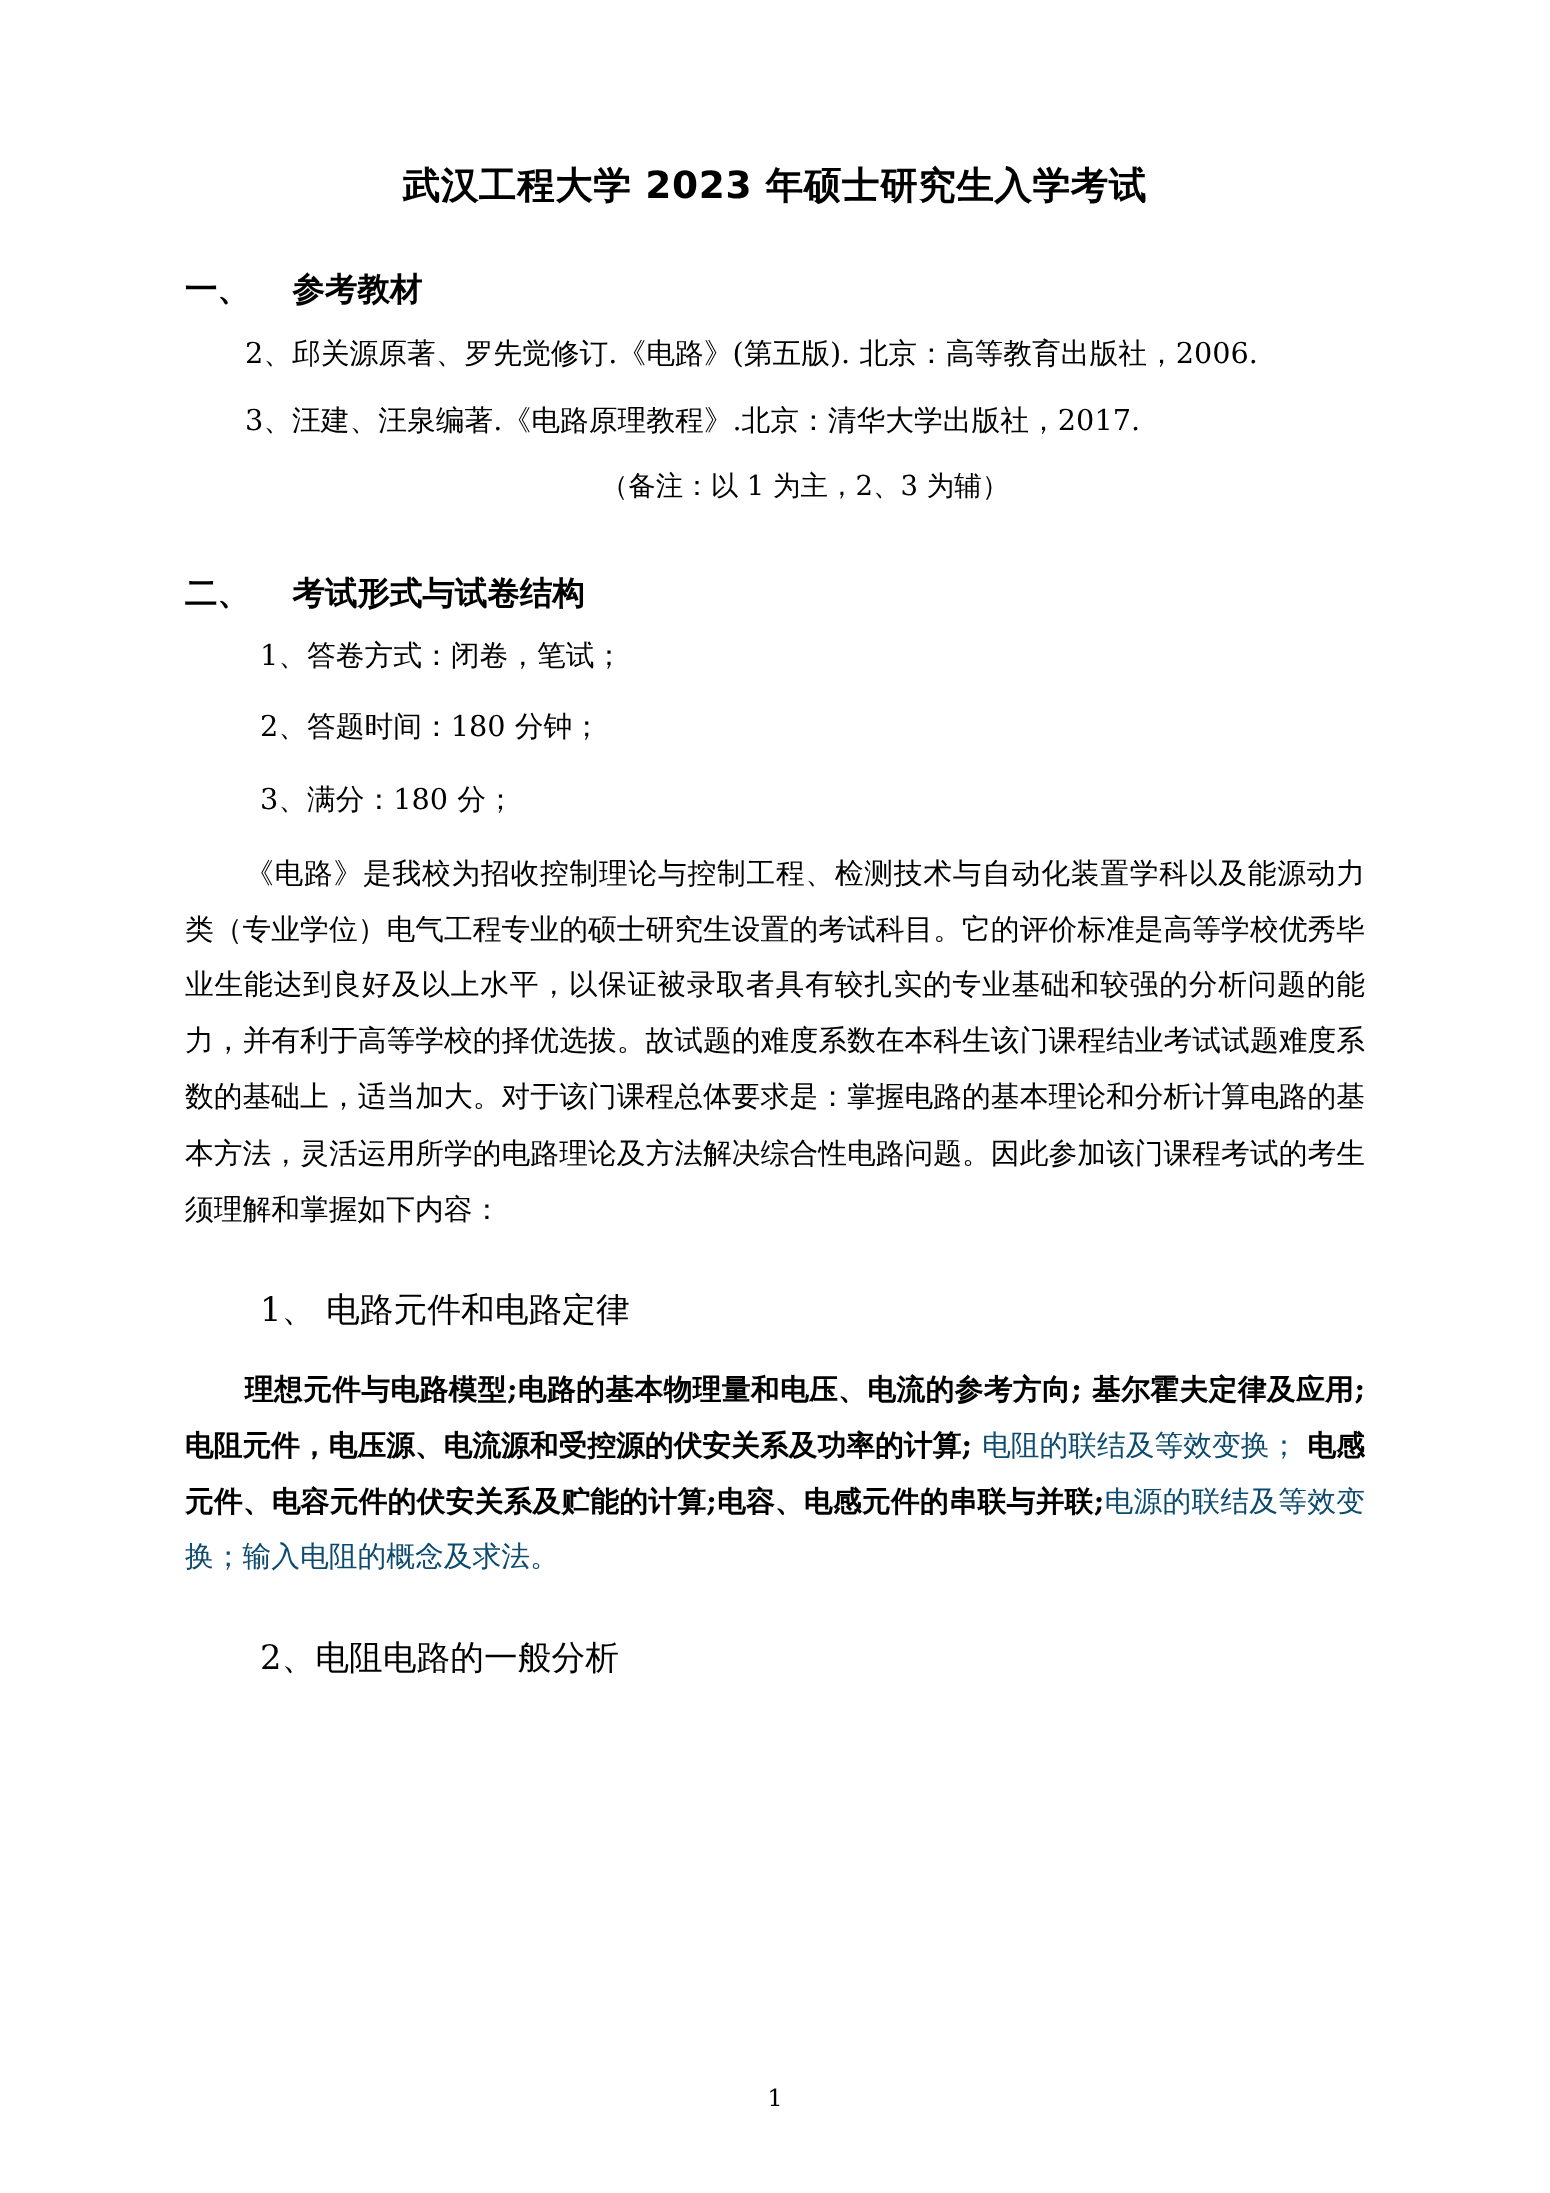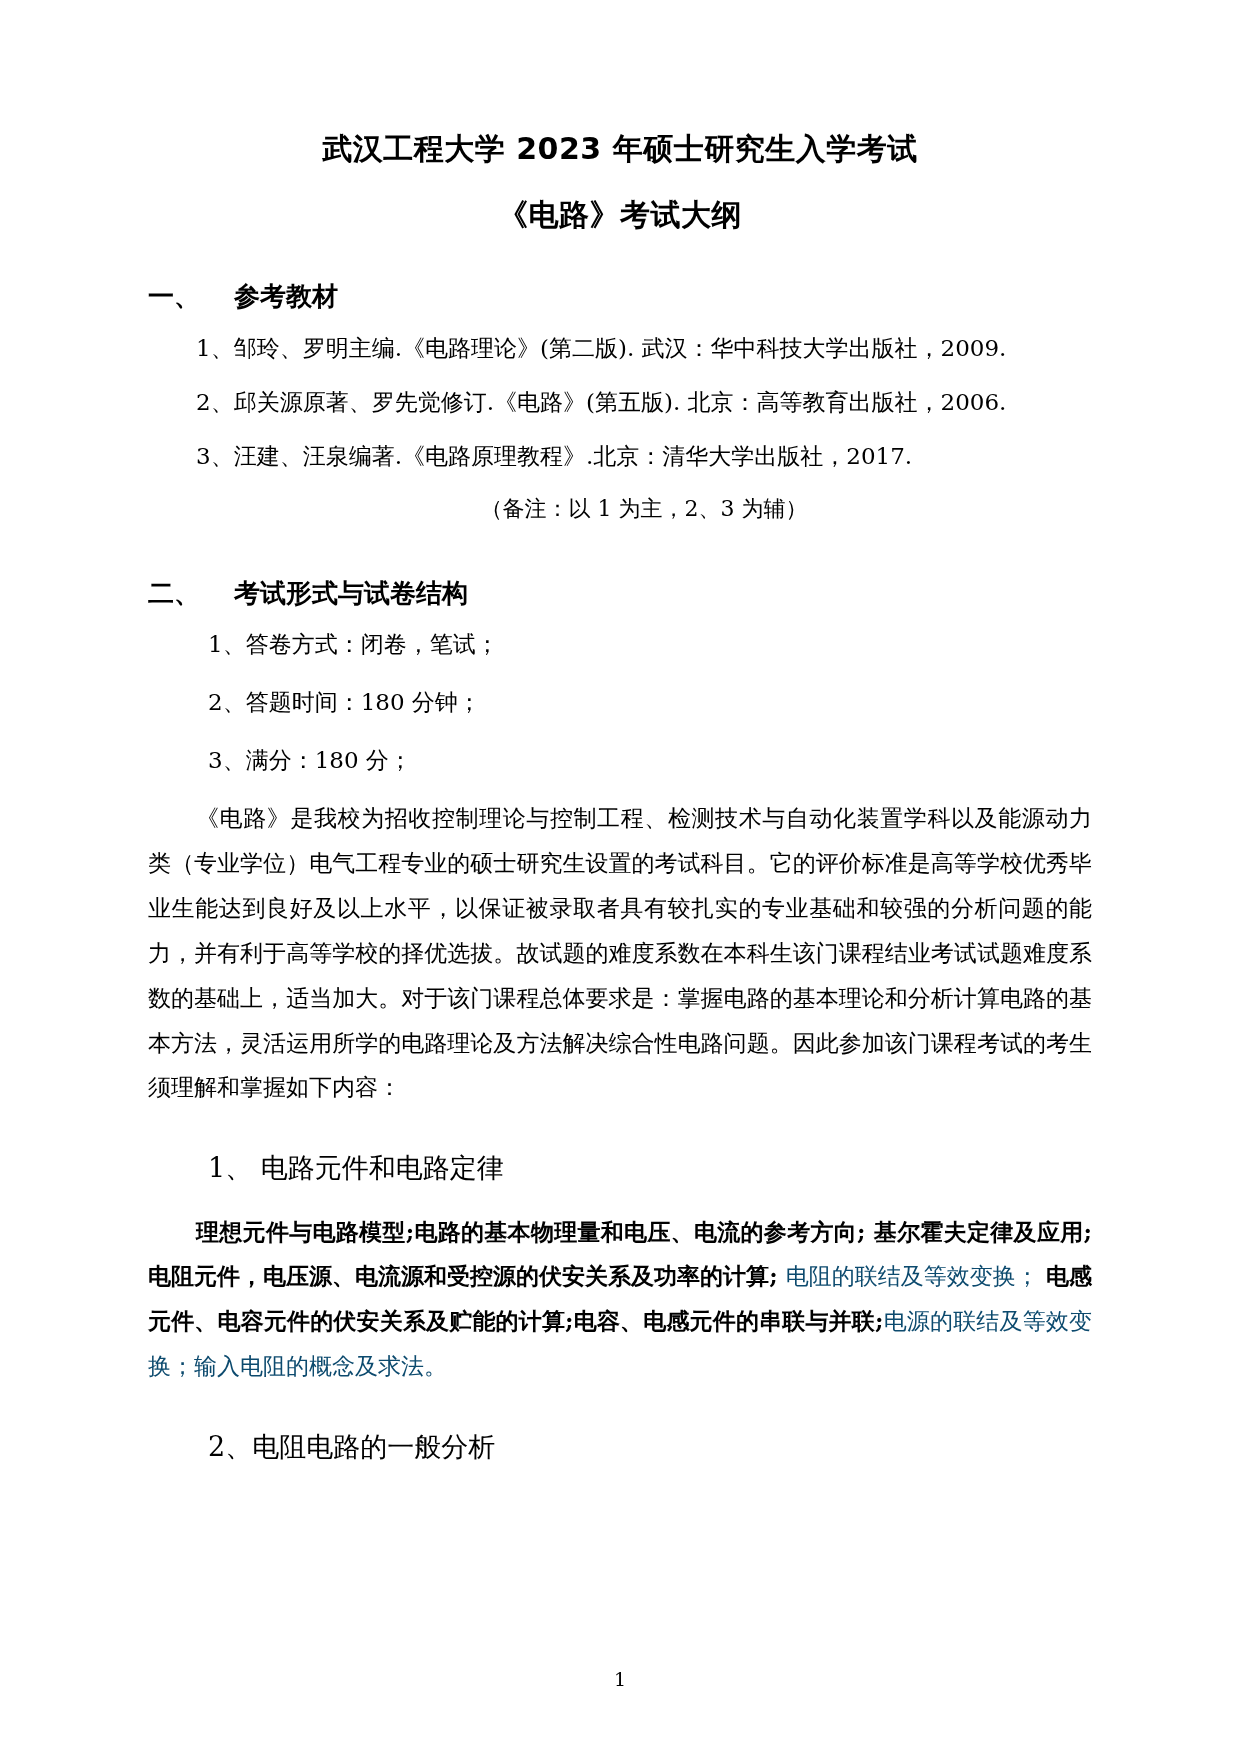--- a/index.html
+++ b/index.html
@@ -105,25 +105,23 @@
   }
 </style>
 </head>
 <body>
 
 <div class="page">
 
   <div class="content">
 
     <div class="doc-title title-1">武汉工程大学 2023 年硕士研究生入学考试</div>
-    <div class="doc-title title-2">《电路》考试大纲</div>
 
     <div class="section-heading"><span class="sh-num">一、</span><span class="sh-gap"></span><span>参考教材</span></div>
 
-    <p class="ref-item">1、邹玲、罗明主编.《电路理论》(第二版). 武汉：华中科技大学出版社，2009.</p>
     <p class="ref-item">2、邱关源原著、罗先觉修订.《电路》(第五版). 北京：高等教育出版社，2006.</p>
     <p class="ref-item">3、汪建、汪泉编著.《电路原理教程》.北京：清华大学出版社，2017.</p>
     <p class="note-line">（备注：以 1 为主，2、3 为辅）</p>
 
     <div class="section-heading"><span class="sh-num">二、</span><span class="sh-gap"></span><span>考试形式与试卷结构</span></div>
 
     <p class="list-item">1、答卷方式：闭卷，笔试；</p>
     <p class="list-item">2、答题时间：180 分钟；</p>
     <p class="list-item">3、满分：180 分；</p>
 

